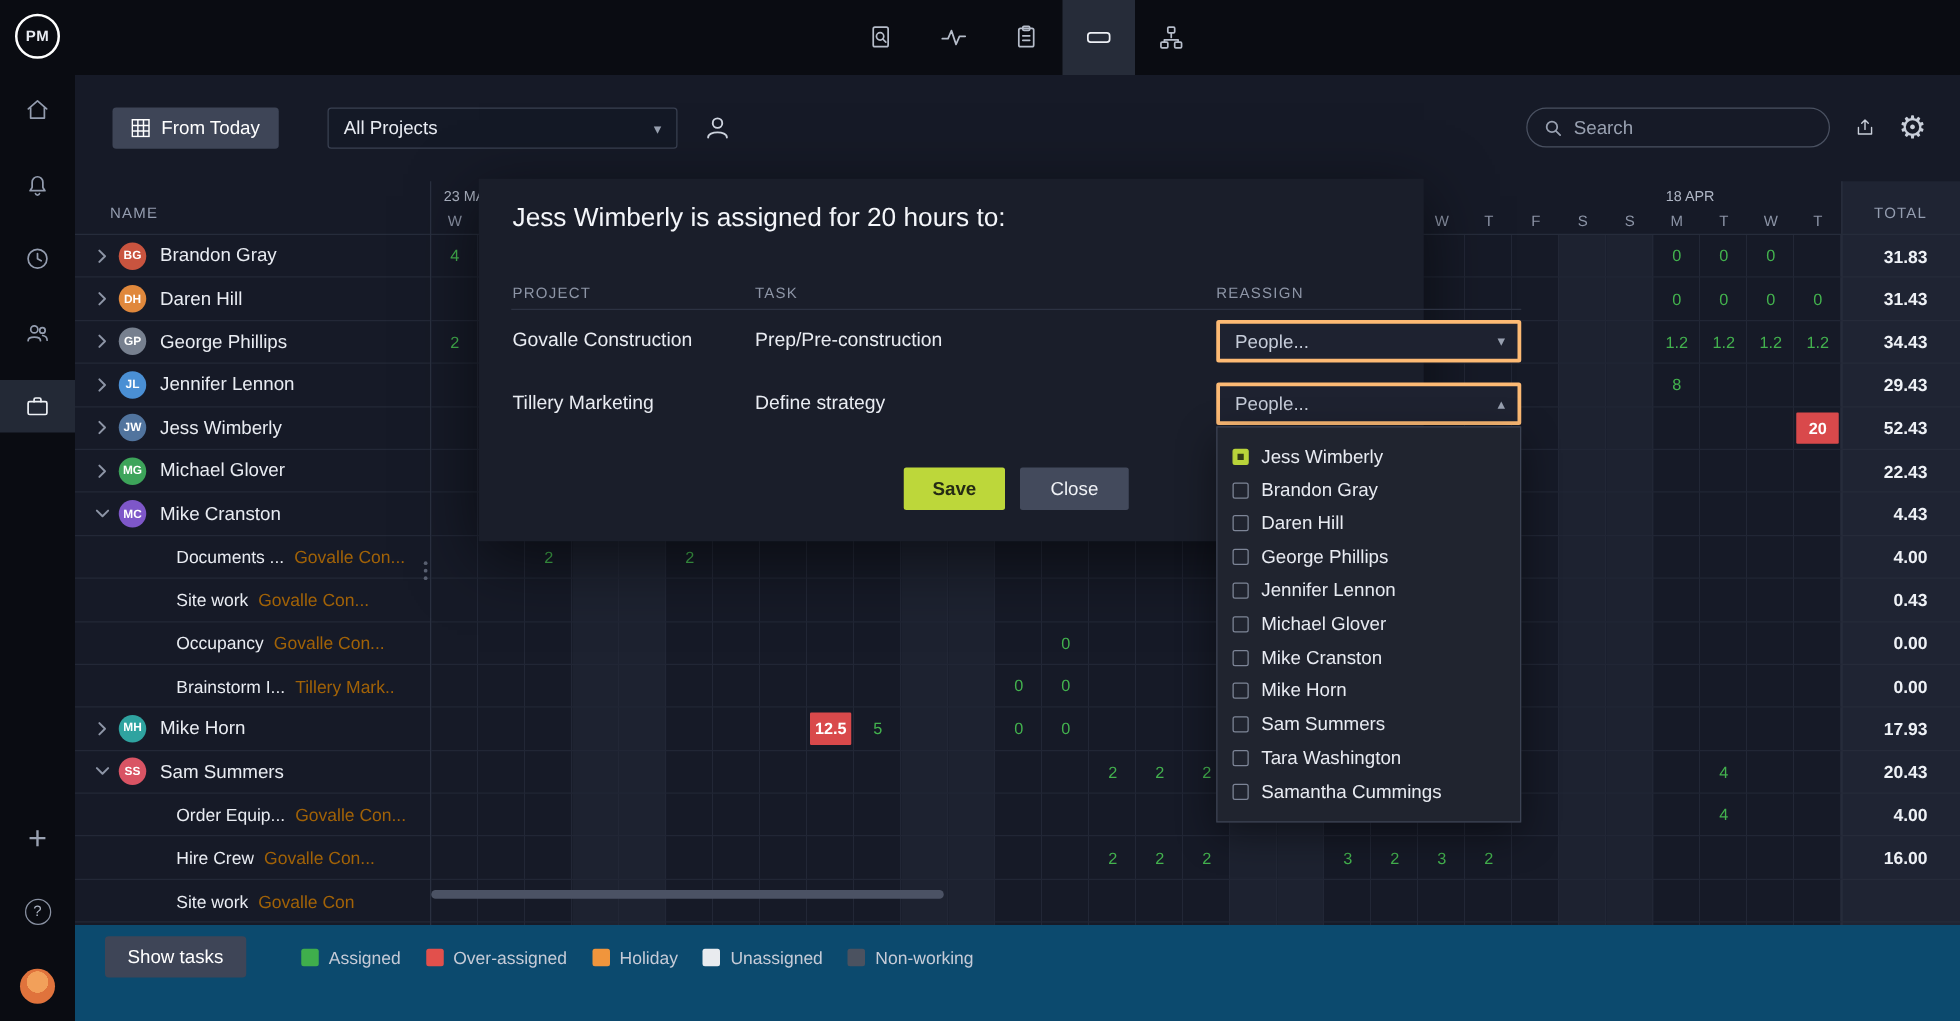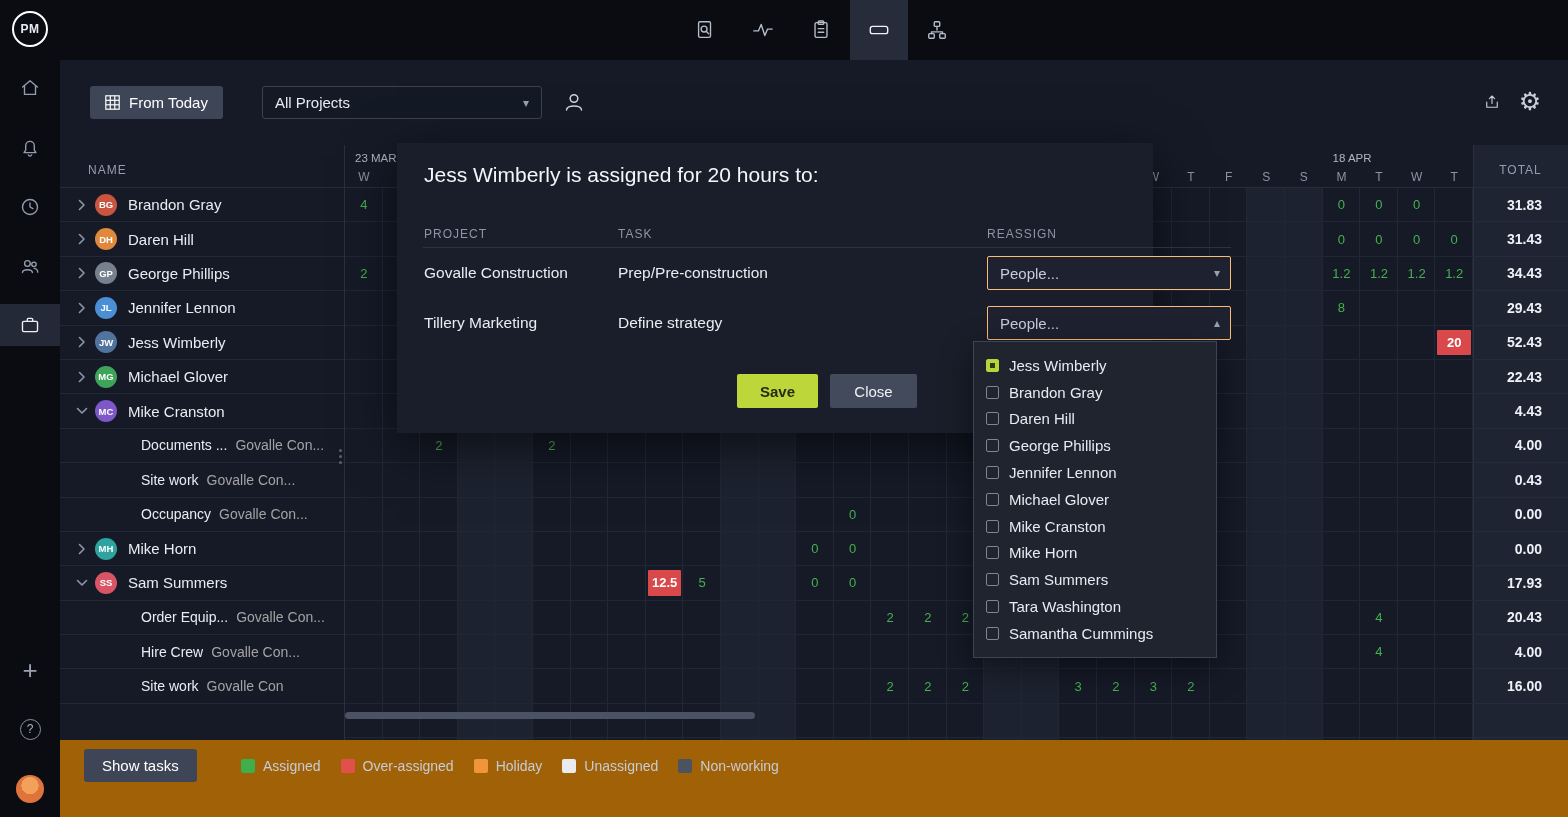--- a/index.html
+++ b/index.html
@@ -61,50 +61,50 @@
   #name-rows{position:absolute;left:60px;top:188px;width:284px;height:552px;overflow:hidden;z-index:3;}
   .nrow{height:34.4px;border-bottom:1px solid #232837;display:flex;align-items:center;box-sizing:border-box;cursor:pointer;}
   .nrow.person{padding-left:14px;}
   .chev{width:16px;display:flex;align-items:center;justify-content:center;}
   .chev.open svg{transform:rotate(90deg);}
   .avatar{width:22px;height:22px;border-radius:50%;margin-left:5px;display:flex;align-items:center;justify-content:center;
       font-size:9.5px;font-weight:bold;color:#fff;flex:0 0 22px;}
   .pname{margin-left:11px;font-size:15px;color:#e9ecf2;white-space:nowrap;}
   .nrow.task{padding-left:81px;}
   .tname{font-size:14px;color:#e9ecf2;max-width:97px;overflow:hidden;text-overflow:ellipsis;white-space:nowrap;}
-  .tproj{font-size:14px;color:#a3a3a3;margin-left:8px;max-width:92px;overflow:hidden;text-overflow:ellipsis;white-space:nowrap;}
+  .tproj{font-size:14px;color:#a16207;margin-left:8px;max-width:92px;overflow:hidden;text-overflow:ellipsis;white-space:nowrap;}
   #total-rows{position:absolute;left:1473px;top:188px;width:95px;height:552px;overflow:hidden;z-index:3;}
   .trow{height:34.4px;border-bottom:1px solid #262b3a;display:flex;align-items:center;justify-content:flex-end;
       padding-right:26px;font-size:14px;font-weight:bold;color:#eef1f6;box-sizing:border-box;}
   .vdiv{position:absolute;left:344px;top:145px;width:1px;height:595px;background:#2a3040;z-index:4;}
   .drag-handle{position:absolute;left:336px;top:446px;width:8px;height:20px;display:flex;flex-direction:column;gap:3px;
       align-items:center;justify-content:center;z-index:5;cursor:col-resize;}
   .drag-handle i{width:3px;height:3px;border-radius:50%;background:#5a6172;}
   .hscrollbar{position:absolute;left:345px;top:712px;width:410px;height:7px;border-radius:4px;background:#4b5264;z-index:10;cursor:grab;}
 
   
-  .footer{position:absolute;left:60px;top:740px;width:1508px;height:77px;background:#a16207;z-index:20;}
+  .footer{position:absolute;left:60px;top:740px;width:1508px;height:77px;background:#0c4a6e;z-index:20;}
   .show-tasks{position:absolute;left:24px;top:9px;height:33px;padding:0 18px;background:#3e4557;border:0;border-radius:3px;
       color:#fff;font-size:15px;cursor:pointer;font-family:inherit;}
   #legend{position:absolute;left:181px;top:9px;height:33px;display:flex;gap:20px;align-items:center;}
   .litem{display:flex;align-items:center;gap:8px;}
   .lswatch{width:14px;height:14px;border-radius:2px;}
   .llabel{font-size:14px;color:#c6cbd7;}
 
   
-  .modal{position:absolute;left:397px;top:143px;width:756px;height:290px;background:#1a1e2a;
+  .modal{position:absolute;left:383px;top:143px;width:756px;height:290px;background:#1a1e2a;
       box-shadow:0 14px 50px rgba(0,0,0,.55);z-index:40;}
   .modal-title{position:absolute;left:27px;top:20px;font-size:21px;font-weight:500;color:#f4f6fa;}
   .mcol-head{position:absolute;top:84px;font-size:12px;letter-spacing:1px;color:#8d95a6;}
   .mcol-project{left:27px;} .mcol-task{left:221px;text-align:center;} .mcol-reassign{left:590px;}
   .mhead-line{position:absolute;left:26px;top:104px;width:808px;height:1px;background:#2c3242;}
   .mrow{position:absolute;left:27px;width:807px;height:34px;display:flex;align-items:center;}
   .mproject{position:absolute;left:0;font-size:15.5px;color:#e9ecf2;}
   .mtask{position:absolute;left:194px;font-size:15.5px;color:#e9ecf2;}
-  .mselect{position:absolute;right:0;top:0;width:244px;height:34px;border:1px solid #fdba74;background:#1e2230;border-radius:2px;
+  .mselect{position:absolute;right:0;top:0;width:244px;height:34px;border:3px solid #fdba74;background:#1e2230;border-radius:2px;
       display:flex;align-items:center;justify-content:space-between;padding:0 10px 0 12px;color:#c6ccd9;font-size:15px;
       box-sizing:border-box;cursor:pointer;}
   .save-btn{position:absolute;left:340px;top:231px;width:81px;height:34px;background:#bdd73a;border:0;border-radius:2px;
       color:#252b14;font-size:15px;font-weight:bold;cursor:pointer;font-family:inherit;}
   .close-btn{position:absolute;left:433px;top:231px;width:87px;height:34px;background:#434a5c;border:0;border-radius:2px;
       color:#f0f2f6;font-size:15px;cursor:pointer;font-family:inherit;}
 
   
   .people-panel{position:absolute;left:973px;top:341px;width:244px;height:317px;background:#20242f;border:1px solid #3c4354;
       box-sizing:border-box;z-index:60;box-shadow:0 10px 30px rgba(0,0,0,.45);padding:10px 0;}
@@ -215,20 +215,27 @@
   <div class="select-projects">
     <span>All Projects</span>
     <span class="chev-down uni">▾</span>
   </div>
   <button class="person-btn">
     <svg width="30" height="30" viewBox="0 0 24 24" fill="none" stroke="currentColor" stroke-width="1.5" stroke-linecap="round" stroke-linejoin="round">
         <circle cx="12" cy="8.5" r="3.8"></circle>
         <path d="M4.5 20 c0-5.5 15-5.5 15 0"></path>
       </svg>
   </button>
+  <div class="search">
+    <svg width="15" height="15" viewBox="0 0 16 16" fill="none" stroke="currentColor" stroke-width="1.5" stroke-linecap="round">
+        <circle cx="7" cy="7" r="4.5"></circle>
+        <line x1="10.3" y1="10.3" x2="14" y2="14"></line>
+      </svg>
+    <span>Search</span>
+  </div>
   <button class="share-btn">
     <svg width="24" height="24" viewBox="0 0 24 24" fill="none" stroke="currentColor" stroke-width="1.5" stroke-linecap="round" stroke-linejoin="round">
         <path d="M12 14 V4 M8.5 7.5 L12 4 l3.5 3.5 M5 12 v7 h14 v-7"></path>
       </svg>
   </button>
   <button class="gear-btn uni">⚙</button>
 
   <span class="name-head">NAME</span>
   <span class="total-head">TOTAL</span>
   <div id="date-labels">
@@ -415,20 +422,24 @@
         <span class="tproj">Govalle Con...</span>
       </div>
       <div class="nrow task">
         <span class="tname">Site work</span>
         <span class="tproj">Govalle Con...</span>
       </div>
       <div class="nrow task">
         <span class="tname">Occupancy</span>
         <span class="tproj">Govalle Con...</span>
       </div>
+      <div class="nrow task">
+        <span class="tname">Brainstorm I...</span>
+        <span class="tproj">Tillery Mark..</span>
+      </div>
       <div class="nrow person">
         <span class="chev">
           <svg width="8" height="12" viewBox="0 0 8 12">
             <polyline points="1.5,1.5 6,6 1.5,10.5" fill="none" stroke="#8d95a6" stroke-width="1.6" stroke-linecap="round" stroke-linejoin="round"></polyline>
           </svg>
         </span>
         <span class="avatar" style="background:#2fa3a0">MH</span>
         <span class="pname">Mike Horn</span>
       </div>
       <div class="nrow person">

